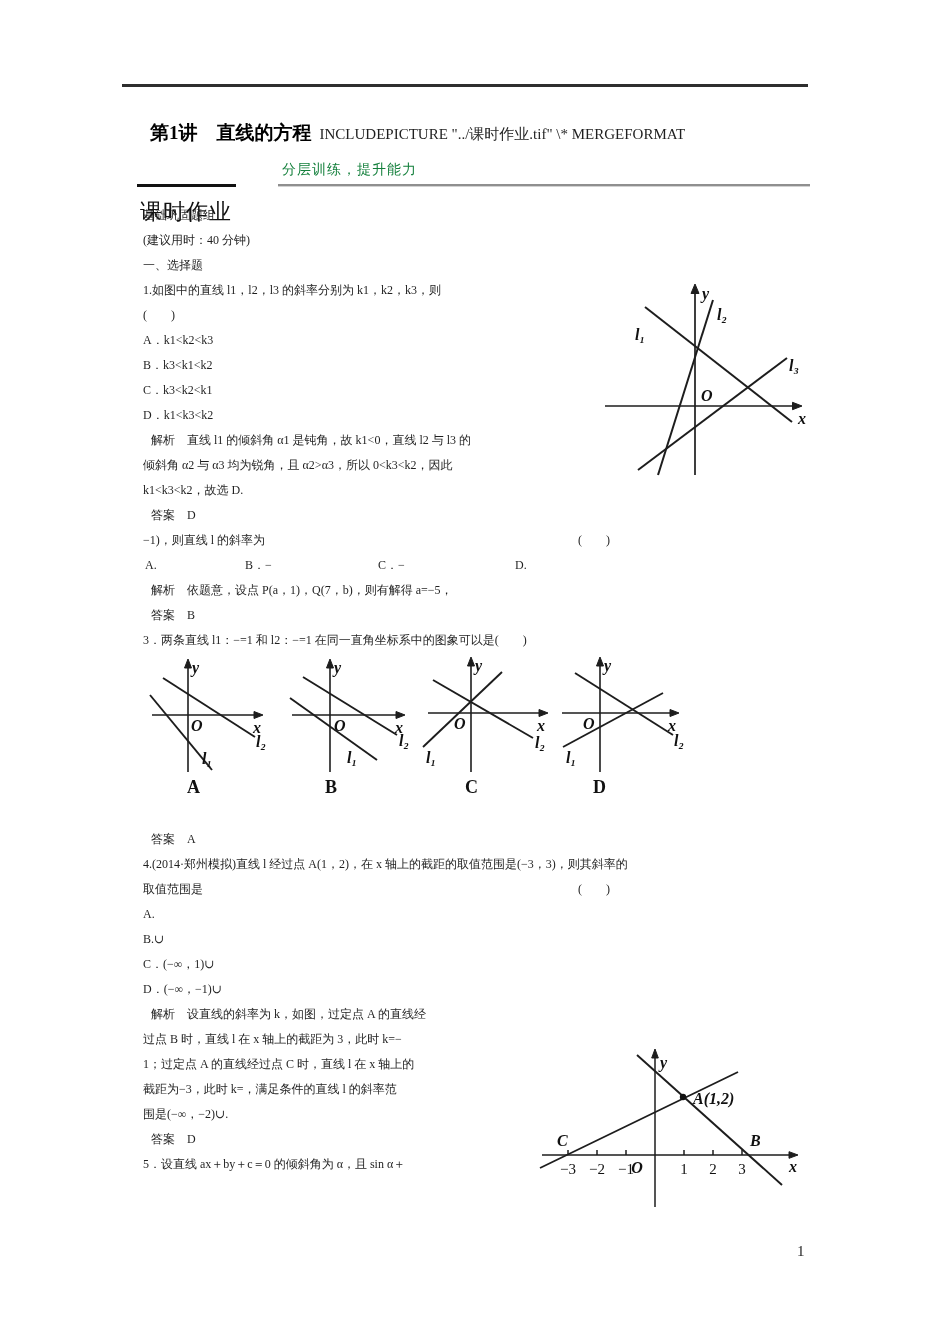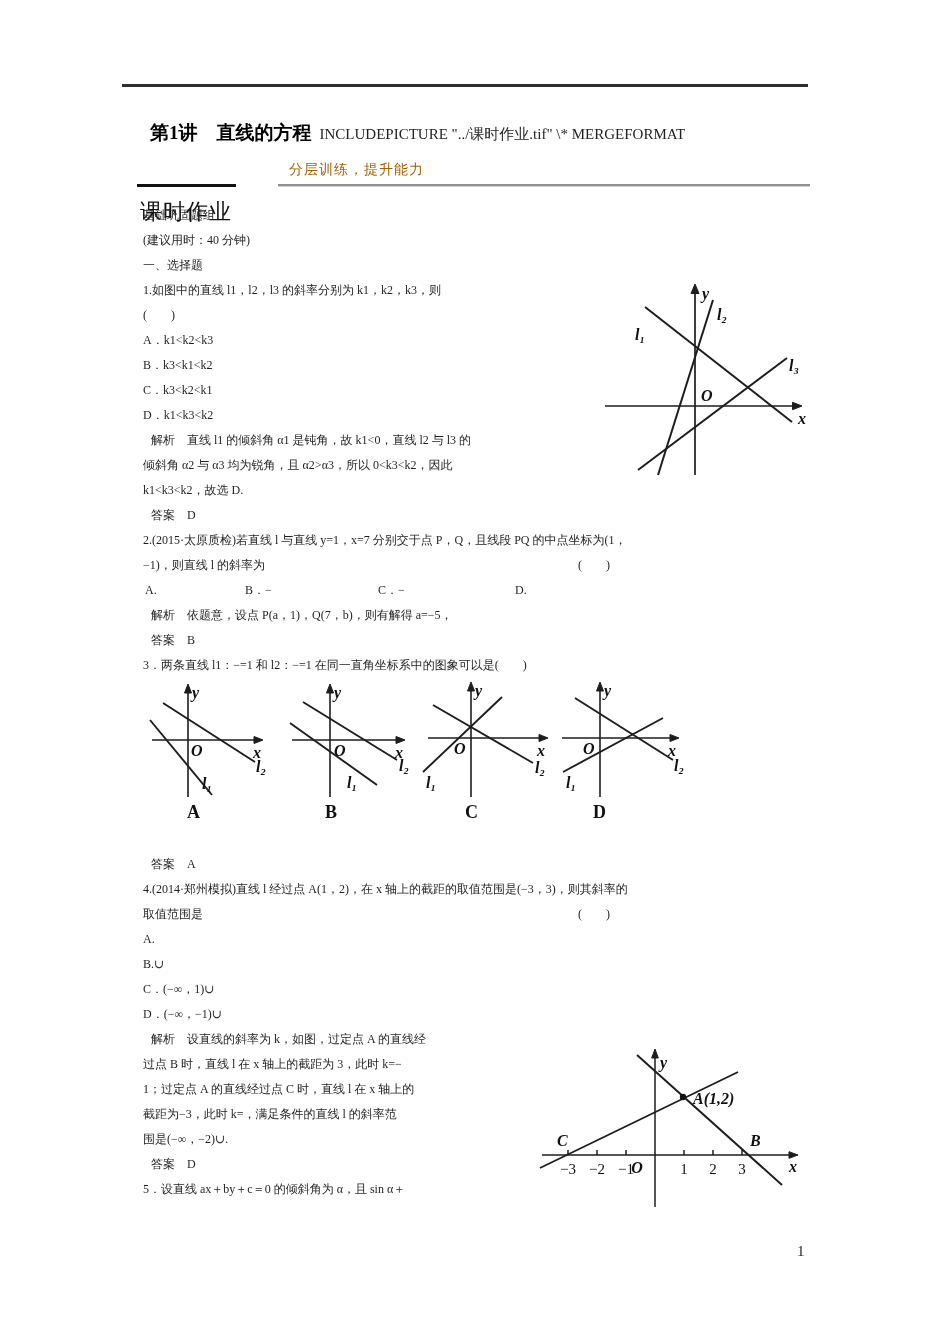--- a/index.html
+++ b/index.html
@@ -12,22 +12,22 @@
   
   .top-rule{left:122px;top:84px;width:686px;height:3px;background:#2e2e2e;}
   
   .title-line{left:150px;top:119px;height:28px;line-height:28px;white-space:nowrap;}
   .lesson-title{color:#000000;font-weight:bold;font-size:19px;}
   .field-code{font-size:15px;color:#1f1f1f;margin-left:4px;}
   
   .hw-title{left:140px;top:152px;font-family:"Liberation Sans","DejaVu Sans",sans-serif;
     font-weight:normal;font-size:22px;letter-spacing:1px;color:#111;margin-top:45px;}
   .hw-underline{left:137px;top:184px;width:99px;height:3px;background:#111;}
-  .hw-tagline{left:289px;top:161px;font-family:"Liberation Sans","DejaVu Sans",sans-serif;
-    font-size:14px;color:#a16207;letter-spacing:1px;}
+  .hw-tagline{left:282px;top:161px;font-family:"Liberation Sans","DejaVu Sans",sans-serif;
+    font-size:14px;color:#15803d;letter-spacing:1px;}
   .hw-rule{left:278px;top:184px;width:532px;height:3px;
     background:linear-gradient(#8f8f8f 0 66%,#d2d2d2 66% 100%);}
   
   .content{position:absolute;left:143px;top:203px;width:680px;}
   .ln{position:relative;height:25px;line-height:25px;font-size:12px;white-space:nowrap;}
   .lbl{font-weight:normal;margin-left:8px;}
   .bracket{position:absolute;left:435px;top:0;}
   .opt0{position:absolute;left:2px;top:0;}
   .opt1{position:absolute;left:102px;top:0;}
   .opt2{position:absolute;left:235px;top:0;}
@@ -65,21 +65,20 @@
   <div class="ln"><span>1.如图中的直线 l1，l2，l3 的斜率分别为 k1，k2，k3，则</span></div>
   <div class="ln"><span>(　　)</span></div>
   <div class="ln"><span>A．k1&lt;k2&lt;k3</span></div>
   <div class="ln"><span>B．k3&lt;k1&lt;k2</span></div>
   <div class="ln"><span>C．k3&lt;k2&lt;k1</span></div>
   <div class="ln"><span>D．k1&lt;k3&lt;k2</span></div>
   <div class="ln"><span class="lbl">解析</span><span>　直线 l1 的倾斜角 α1 是钝角，故 k1&lt;0，直线 l2 与 l3 的</span></div>
   <div class="ln"><span>倾斜角 α2 与 α3 均为锐角，且 α2&gt;α3，所以 0&lt;k3&lt;k2，因此</span></div>
   <div class="ln"><span>k1&lt;k3&lt;k2，故选 D.</span></div>
   <div class="ln"><span class="lbl">答案</span><span>　D</span></div>
-  <div class="ln"><span>2.(2015·太原质检)若直线 l 与直线 y=1，x=7 分别交于点 P，Q，且线段 PQ 的中点坐标为(1，</span></div>
   <div class="ln"><span>−1)，则直线 l 的斜率为</span><span class="bracket">(　　)</span></div>
   <div class="ln">
     <span class="opt0">A.</span>
     <span class="opt1">B．−</span>
     <span class="opt2">C．−</span>
     <span class="opt3">D.</span>
   </div>
   <div class="ln"><span class="lbl">解析</span><span>　依题意，设点 P(a，1)，Q(7，b)，则有解得 a=−5，</span></div>
   <div class="ln"><span class="lbl">答案</span><span>　B</span></div>
   <div class="ln"><span>3．两条直线 l1：−=1 和 l2：−=1 在同一直角坐标系中的图象可以是(　　)</span></div>

